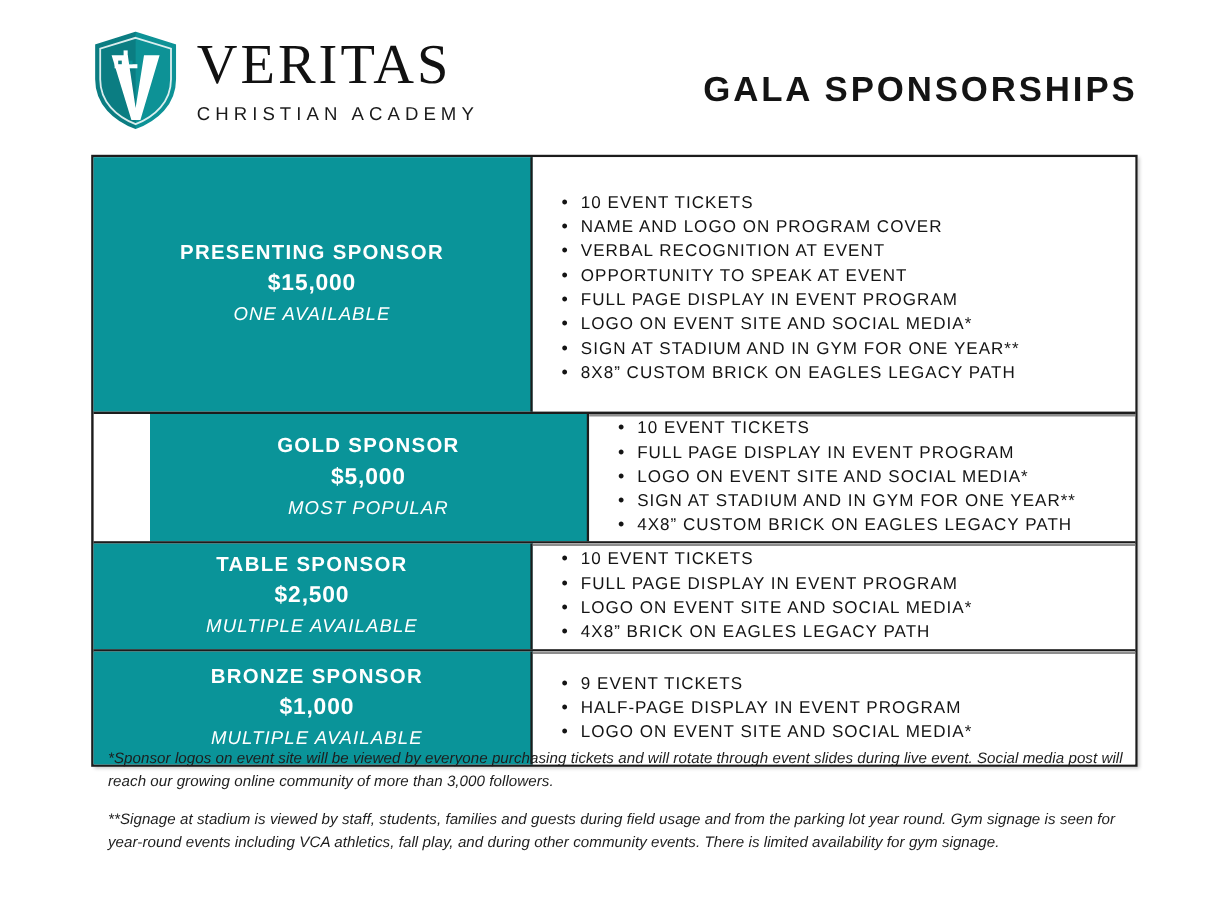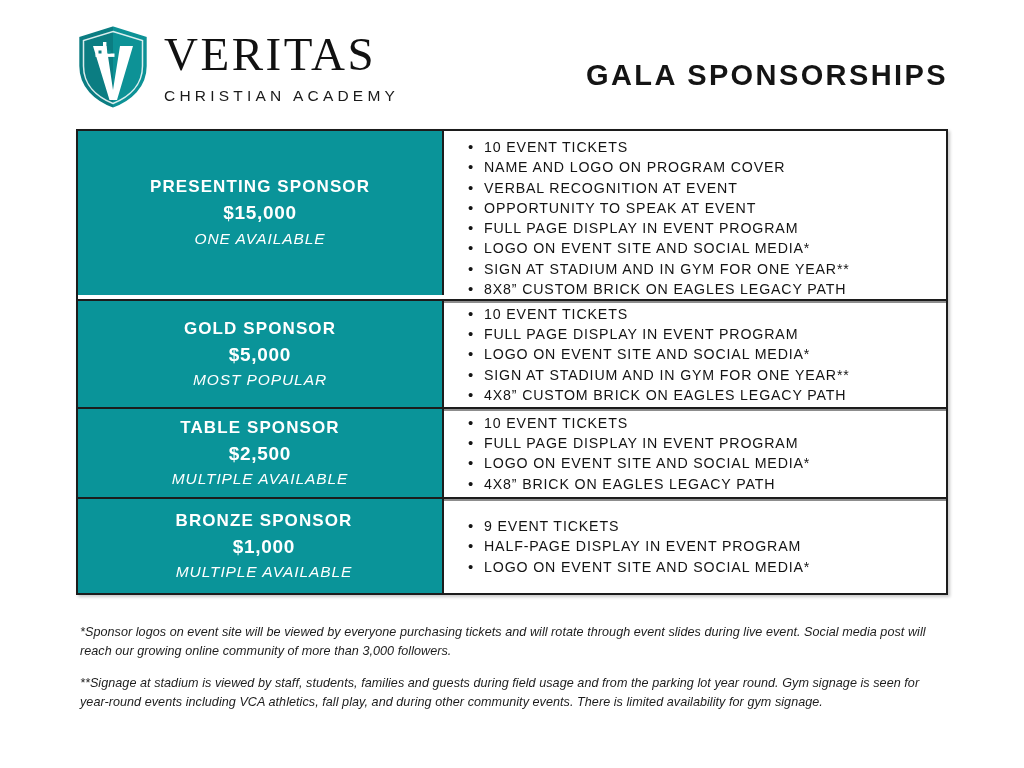--- a/index.html
+++ b/index.html
@@ -146,41 +146,41 @@
   .benefits li::before {
     content: "\2022";
     position: absolute;
     left: -16px;
     top: 0;
     font-size: 15px;
     color: #141414;
   }
 
   
-  .row-1 .tier { height: 164px; }
+  .row-1 .tier { height: 212px; }
   .row-1 .benefits ul li { line-height: 20.3px; }
   .row-1 .benefits ul { padding-top: 6px; }
 
-  .row-2 .tier { height: 106px; }
+  .row-2 .tier { height: 106px; margin-left: 47px; }
   .row-2 .benefits ul li { line-height: 20.3px; }
 
   .row-3 .tier { height: 88px; }
   .row-3 .benefits ul li { line-height: 20.3px; }
 
   .row-4 .tier { height: 94px; padding-left: 16px; }
   .row-4 .benefits ul li { line-height: 20.3px; }
 
   
   .row .benefits { border-top: 0; }
   .row + .row .benefits { box-shadow: inset 0 2px 0 #8d8d8d; }
 
   
   .footnotes {
     position: absolute;
-    left: 80px;
+    left: 90px;
     top: 623px;
     width: 870px;
   }
   .footnote {
     font-family: "Liberation Sans", sans-serif;
     font-style: italic;
     font-size: 12.6px;
     line-height: 18.6px;
     color: #1d1d1d;
     letter-spacing: 0.05px;

